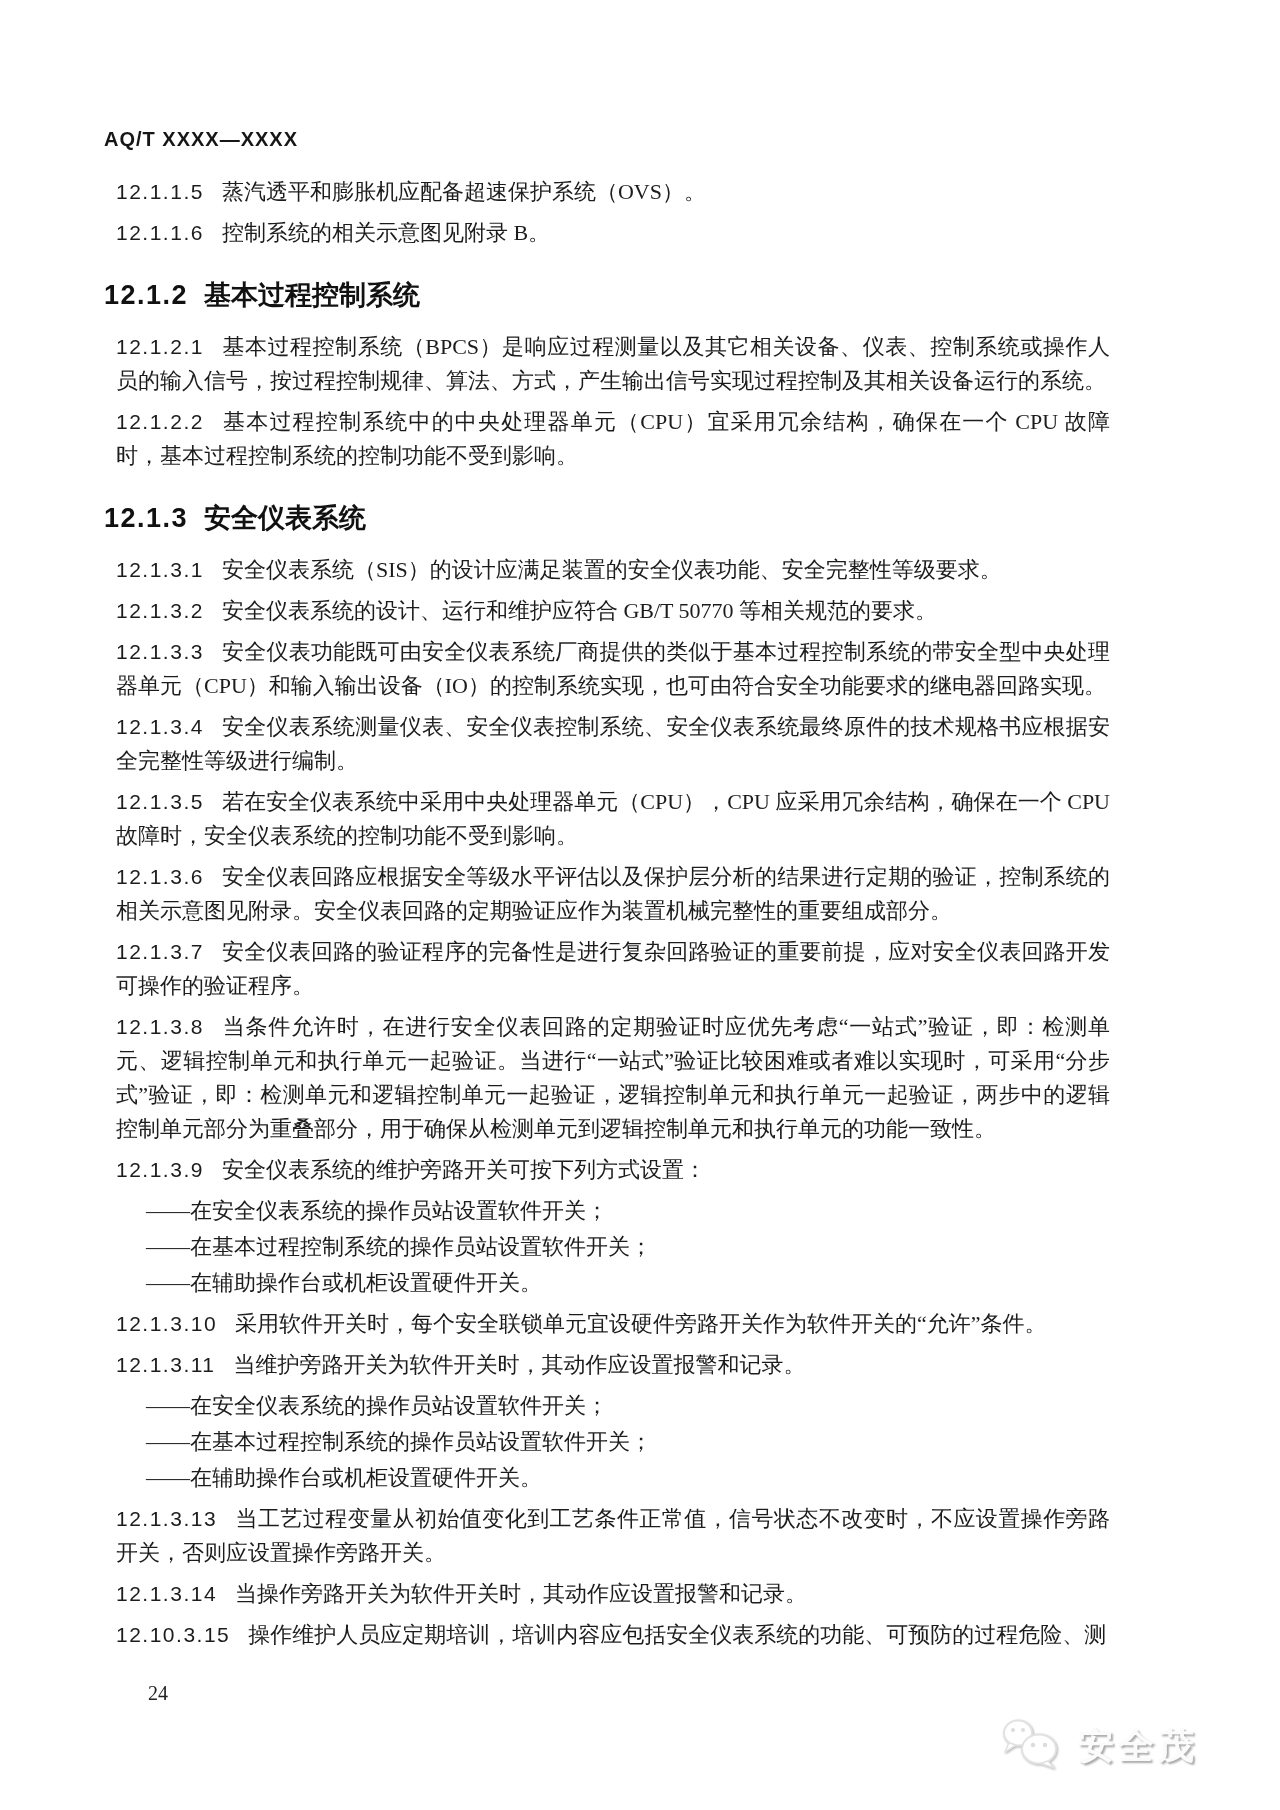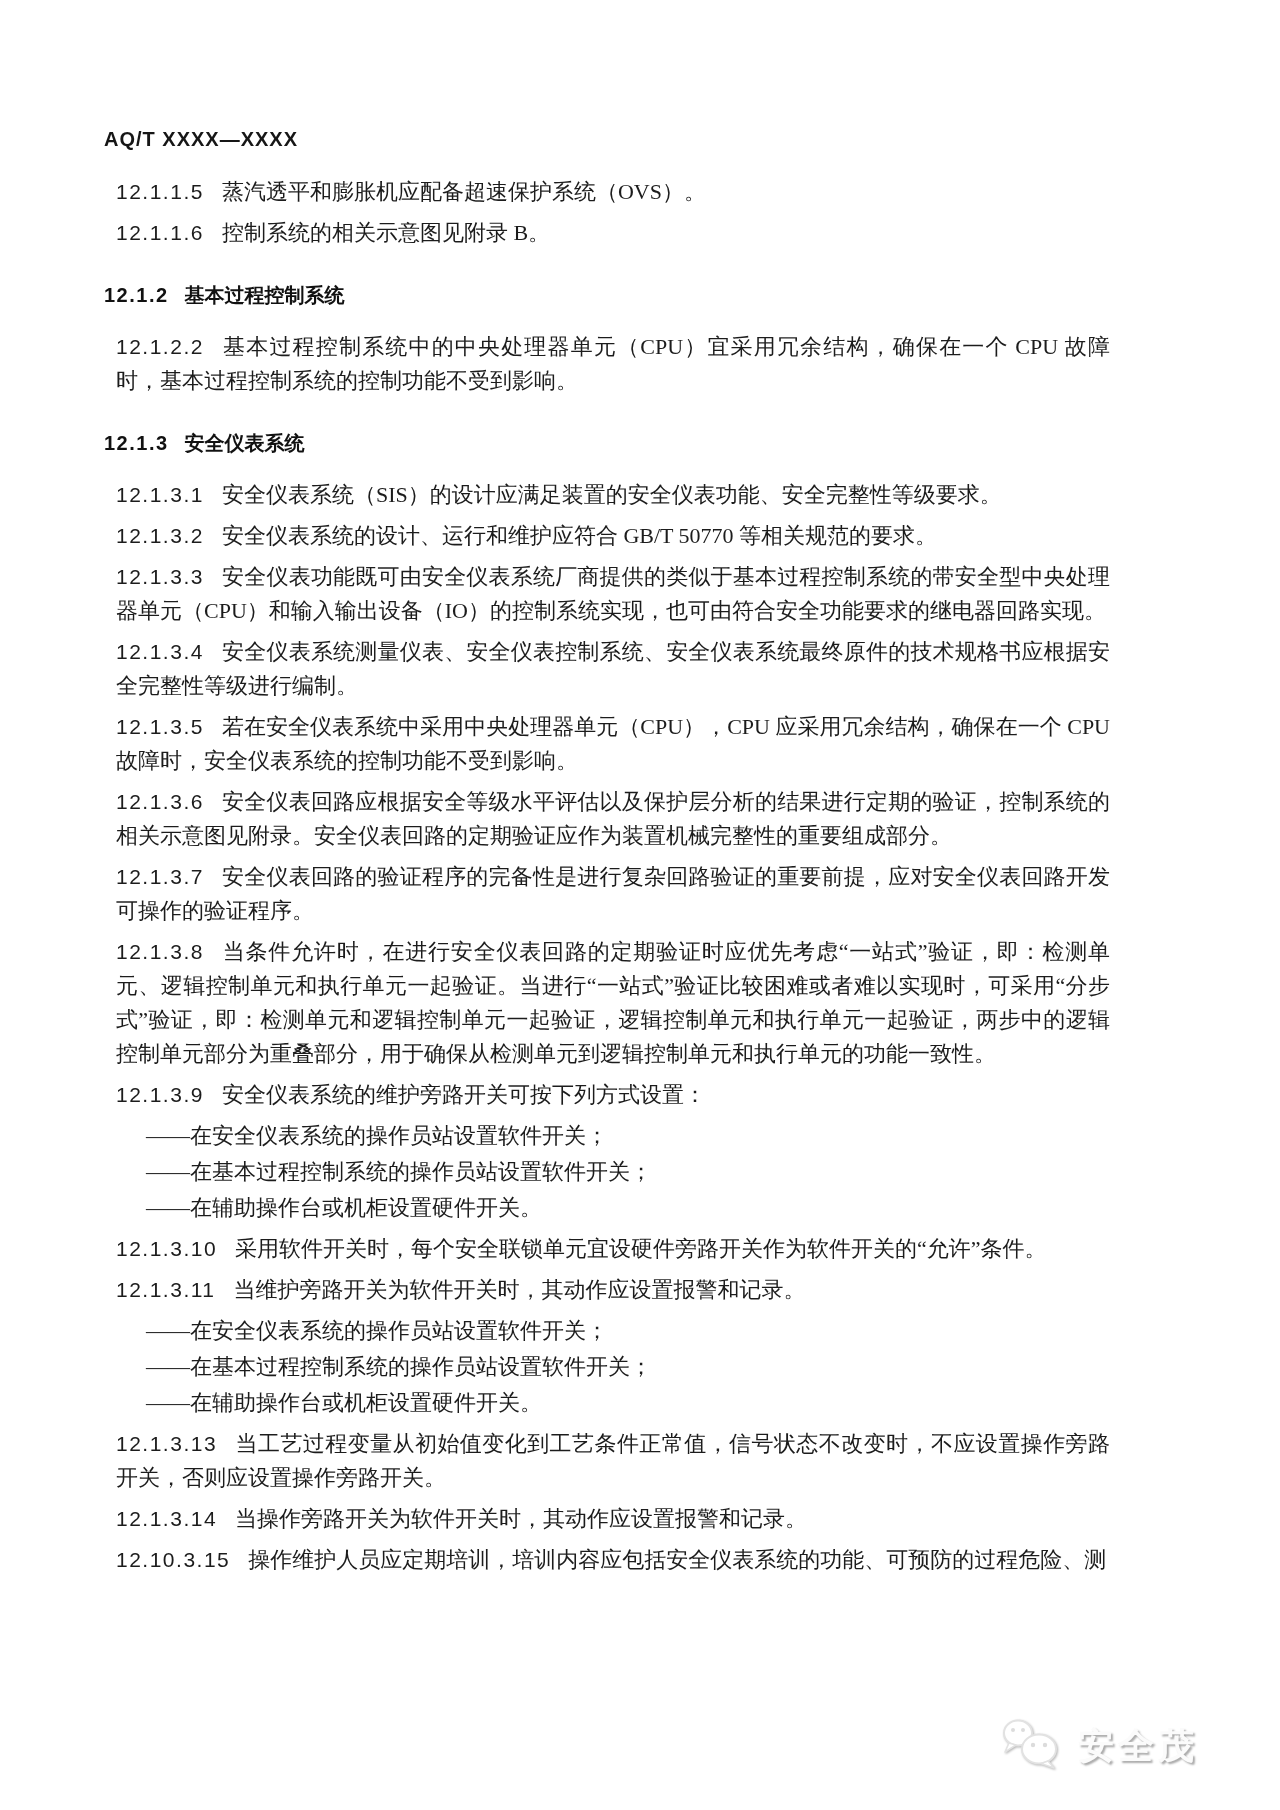--- a/index.html
+++ b/index.html
@@ -36,21 +36,21 @@
   }
   .clause .num {
     font-family: "Liberation Sans", "DejaVu Sans", sans-serif;
     font-size: 21px;
     letter-spacing: 1.5px;
     margin-right: 18px;
     white-space: nowrap;
   }
   .heading {
     font-family: "Liberation Sans", "DejaVu Sans", sans-serif;
-    font-size: 20px;
+    font-size: 27px;
     line-height: 34px;
     font-weight: 700;
     margin: 28px 0 18px 0;
     color: #111;
   }
   .heading .num {
     letter-spacing: 1.5px;
     margin-right: 16px;
     white-space: nowrap;
   }
@@ -91,20 +91,21 @@
 <body>
 
 <div class="page">
 
   <div class="doc-header">AQ/T XXXX—XXXX</div>
 
   <div class="doc-body" id="doc-body">
       <p class="clause"><span class="num">12.1.1.5</span><span class="txt">蒸汽透平和膨胀机应配备超速保护系统（OVS）。</span></p>
       <p class="clause"><span class="num">12.1.1.6</span><span class="txt">控制系统的相关示意图见附录 B。</span></p>
       <h3 class="heading"><span class="num">12.1.2</span><span class="txt">基本过程控制系统</span></h3>
+      <p class="clause"><span class="num">12.1.2.1</span><span class="txt">基本过程控制系统（BPCS）是响应过程测量以及其它相关设备、仪表、控制系统或操作人员的输入信号，按过程控制规律、算法、方式，产生输出信号实现过程控制及其相关设备运行的系统。</span></p>
       <p class="clause"><span class="num">12.1.2.2</span><span class="txt">基本过程控制系统中的中央处理器单元（CPU）宜采用冗余结构，确保在一个 CPU 故障时，基本过程控制系统的控制功能不受到影响。</span></p>
       <h3 class="heading"><span class="num">12.1.3</span><span class="txt">安全仪表系统</span></h3>
       <p class="clause"><span class="num">12.1.3.1</span><span class="txt">安全仪表系统（SIS）的设计应满足装置的安全仪表功能、安全完整性等级要求。</span></p>
       <p class="clause"><span class="num">12.1.3.2</span><span class="txt">安全仪表系统的设计、运行和维护应符合 GB/T 50770 等相关规范的要求。</span></p>
       <p class="clause"><span class="num">12.1.3.3</span><span class="txt">安全仪表功能既可由安全仪表系统厂商提供的类似于基本过程控制系统的带安全型中央处理器单元（CPU）和输入输出设备（IO）的控制系统实现，也可由符合安全功能要求的继电器回路实现。</span></p>
       <p class="clause"><span class="num">12.1.3.4</span><span class="txt">安全仪表系统测量仪表、安全仪表控制系统、安全仪表系统最终原件的技术规格书应根据安全完整性等级进行编制。</span></p>
       <p class="clause"><span class="num">12.1.3.5</span><span class="txt">若在安全仪表系统中采用中央处理器单元（CPU），CPU 应采用冗余结构，确保在一个 CPU 故障时，安全仪表系统的控制功能不受到影响。</span></p>
       <p class="clause"><span class="num">12.1.3.6</span><span class="txt">安全仪表回路应根据安全等级水平评估以及保护层分析的结果进行定期的验证，控制系统的相关示意图见附录。安全仪表回路的定期验证应作为装置机械完整性的重要组成部分。</span></p>
       <p class="clause"><span class="num">12.1.3.7</span><span class="txt">安全仪表回路的验证程序的完备性是进行复杂回路验证的重要前提，应对安全仪表回路开发可操作的验证程序。</span></p>
       <p class="clause"><span class="num">12.1.3.8</span><span class="txt">当条件允许时，在进行安全仪表回路的定期验证时应优先考虑“一站式”验证，即：检测单元、逻辑控制单元和执行单元一起验证。当进行“一站式”验证比较困难或者难以实现时，可采用“分步式”验证，即：检测单元和逻辑控制单元一起验证，逻辑控制单元和执行单元一起验证，两步中的逻辑控制单元部分为重叠部分，用于确保从检测单元到逻辑控制单元和执行单元的功能一致性。</span></p>
@@ -115,20 +116,21 @@
       <p class="clause"><span class="num">12.1.3.10</span><span class="txt">采用软件开关时，每个安全联锁单元宜设硬件旁路开关作为软件开关的“允许”条件。</span></p>
       <p class="clause"><span class="num">12.1.3.11</span><span class="txt">当维护旁路开关为软件开关时，其动作应设置报警和记录。</span></p>
       <p class="dash-item"><span class="txt">——在安全仪表系统的操作员站设置软件开关；</span></p>
       <p class="dash-item"><span class="txt">——在基本过程控制系统的操作员站设置软件开关；</span></p>
       <p class="dash-item"><span class="txt">——在辅助操作台或机柜设置硬件开关。</span></p>
       <p class="clause"><span class="num">12.1.3.13</span><span class="txt">当工艺过程变量从初始值变化到工艺条件正常值，信号状态不改变时，不应设置操作旁路开关，否则应设置操作旁路开关。</span></p>
       <p class="clause"><span class="num">12.1.3.14</span><span class="txt">当操作旁路开关为软件开关时，其动作应设置报警和记录。</span></p>
       <p class="clause"><span class="num">12.10.3.15</span><span class="txt">操作维护人员应定期培训，培训内容应包括安全仪表系统的功能、可预防的过程危险、测</span></p>
     </div>
 
+  <div class="page-number">24</div>
 
   <div class="watermark">
     <span>
       <svg width="62" height="52" viewBox="0 0 62 52">
 
         <ellipse cx="19" cy="15" rx="14" ry="12.5" fill="#ffffff" stroke="#e2e2e2" stroke-width="2"></ellipse>
         <path d="M10 25 L6 34 L17 27 Z" fill="#ffffff" stroke="#e2e2e2" stroke-width="1.5" stroke-linejoin="round"></path>
         <circle cx="14" cy="12" r="2" fill="#dcdcdc"></circle>
         <circle cx="24" cy="12" r="2" fill="#dcdcdc"></circle>
 

